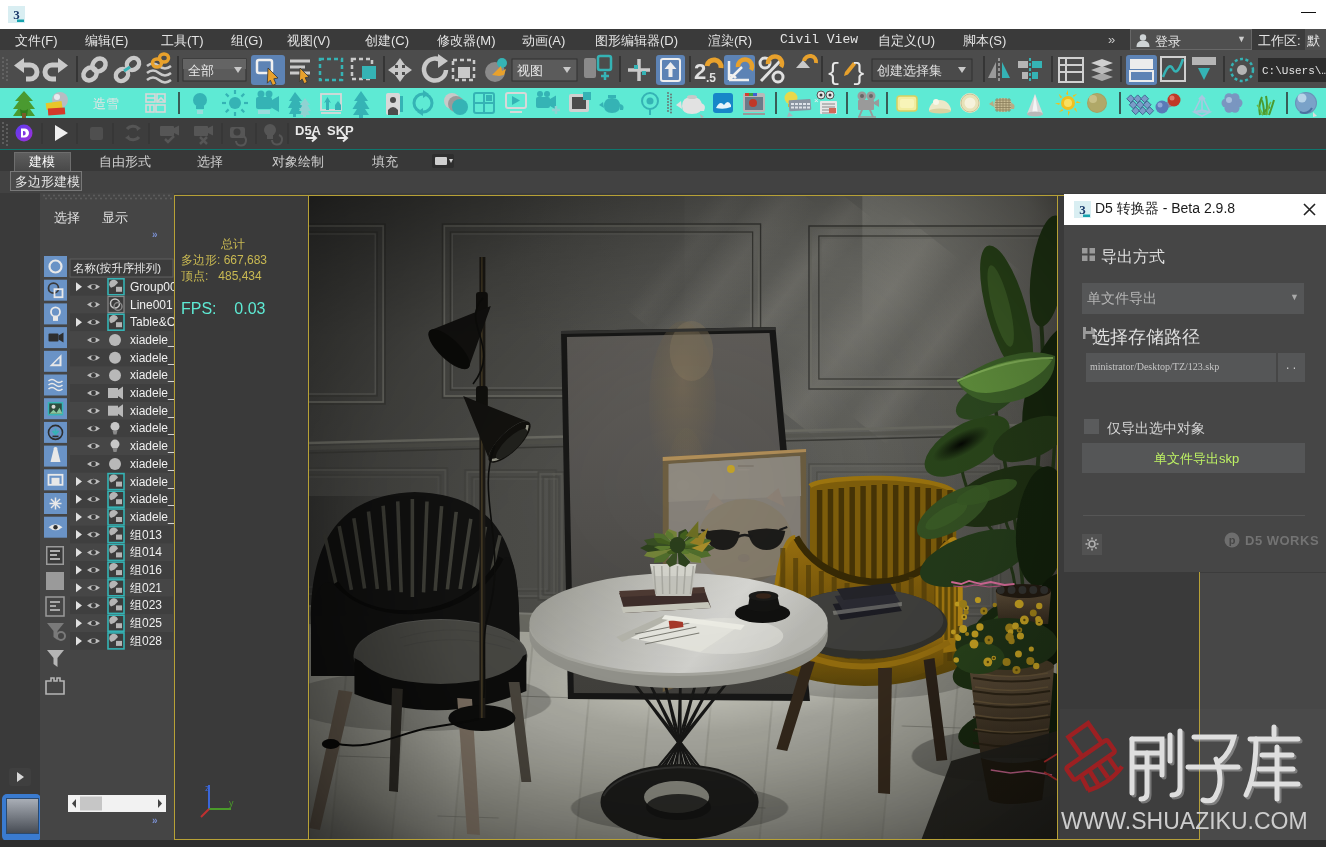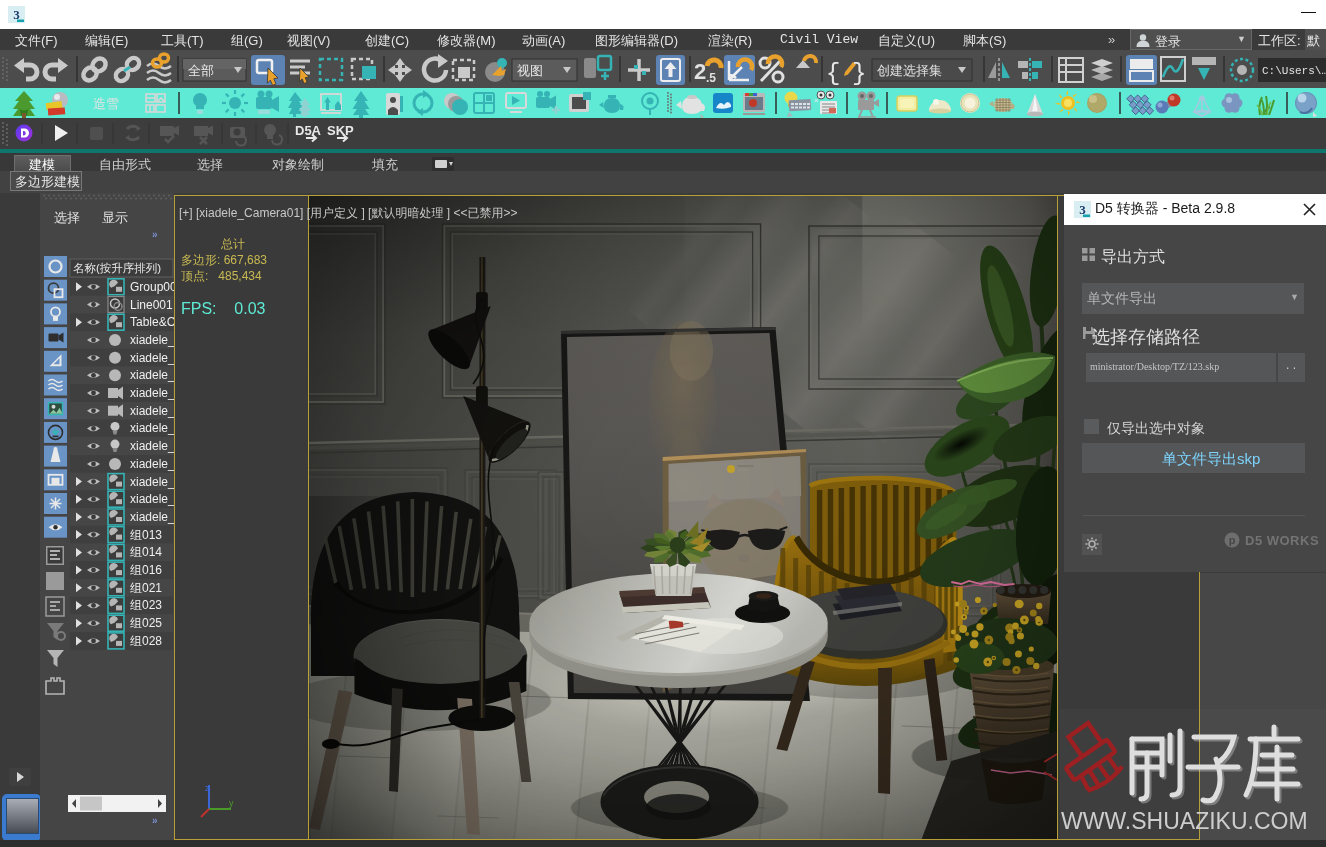--- a/index.html
+++ b/index.html
@@ -3,21 +3,21 @@
 html,body{margin:0;padding:0}
 #app{position:relative;width:1326px;height:847px;background:#3c3c3c;overflow:hidden;font-family:"Liberation Sans",sans-serif}
 .abs{position:absolute}
 .t{position:absolute;white-space:nowrap}
 #titlebar{left:0;top:0;width:1326px;height:29px;background:#fff}
 #menubar{left:0;top:29px;width:1291px;height:21px;background:#3a3a3a}
 .mi{position:absolute;top:3px;color:#e4e4e4;font-size:13px;white-space:nowrap}
 #tb1{left:0;top:50px;width:1326px;height:38px;background:#4c4c4c}
 #tb2{left:0;top:88px;width:1326px;height:30px;background:#5eead4}
 #tb3{left:0;top:118px;width:1326px;height:31px;background:#3d3d3d}
-#ribbon{left:0;top:149px;width:1326px;height:22px;background:#383838;border-top:4px solid #0f766e}
+#ribbon{left:0;top:149px;width:1326px;height:22px;background:#383838;border-top:1px solid #0f766e}
 #subtab{left:0;top:171px;width:1326px;height:22px;background:#424242}
 .rtab{position:absolute;top:3px;color:#cfcfcf;font-size:13px}
 #leftstrip{left:0;top:193px;width:40px;height:654px;background:#3a3a3a}
 #explorer{left:40px;top:193px;width:134px;height:654px;background:#454545}
 #vp{left:174px;top:195px;width:1024px;height:643px;background:#3a3a3a;border:1px solid #b7a136}
 #rightarea{left:1200px;top:573px;width:126px;height:274px;background:#474747}
 #botstrip{left:0;top:840px;width:1326px;height:7px;background:#2d2d2d}
 #d5{left:1064px;top:194px;width:262px;height:378px;background:#464646}
 #d5title{left:0;top:0;width:262px;height:31px;background:#fff}
 .d5box{position:absolute;background:#555657;color:#b5b5b5}
@@ -1280,21 +1280,20 @@
             <path d="M652 390 l12 1 l10 -2 l14 2 l12 -1" stroke="#c05888" stroke-width="1.2" fill="none"></path>
             <path d="M690 574 l20 3 l18 -2 l24 4" stroke="#e070a0" stroke-width="1.5" fill="none" opacity="0.9"></path>
             <path d="M744 566 l13 -8 M744 576 l13 8" stroke="#c03030" stroke-width="2" fill="none"></path>
             <rect x="0" y="0" width="757" height="643" fill="url(#vig)"></rect>
             <rect x="0" y="0" width="560" height="140" fill="url(#topdark)"></rect>
             <rect x="0" y="0" width="380" height="420" fill="url(#tlcorner)"></rect>
             <rect x="0" y="300" width="150" height="343" fill="url(#leftfloor)"></rect>
           </g>
         </svg>
   </div>
-  <div class="t" style="left:4px;top:9px;font-size:12px;color:#c8c8c8">[+] [xiadele_Camera01] [用户定义 ] [默认明暗处理 ] &lt;&lt;已禁用&gt;&gt;</div>
   <div class="t" style="left:46px;top:40px;font-size:12px;color:#c9b952">总计</div>
   <div class="t" style="left:6px;top:56px;font-size:12px;color:#c9b952">多边形: 667,683</div>
   <div class="t" style="left:6px;top:72px;font-size:12px;color:#c9b952">顶点:&nbsp;&nbsp;&nbsp;485,434</div>
   <div class="t" style="left:6px;top:104px;font-size:16px;color:#5eead4">FPS:&nbsp;&nbsp;&nbsp;&nbsp;0.03</div>
   <svg class="abs" style="left:22px;top:585px" width="40" height="40" viewBox="0 0 40 40">
     <line x1="12" y1="28" x2="12" y2="4" stroke="#3a66d8" stroke-width="2"></line>
         <text x="8" y="10" fill="#3a66d8" font-size="9">z</text>
     <line x1="12" y1="28" x2="34" y2="28" stroke="#4a9a2a" stroke-width="2"></line>
         <text x="32" y="25" fill="#4a9a2a" font-size="9">y</text>
     <line x1="12" y1="28" x2="4" y2="36" stroke="#c03030" stroke-width="2"></line>
@@ -1335,21 +1334,21 @@
   <div class="t" style="left:28px;top:131px;font-size:18px;color:#dedede">选择存储路径</div>
   <div class="d5box" style="left:22px;top:159px;width:190px;height:29px">
     <div class="t" style="left:4px;top:8px;font-size:10px;color:#c6c6c6;font-family:Liberation Serif, serif">ministrator/Desktop/TZ/123.skp</div>
   </div>
   <div class="d5box" style="left:214px;top:159px;width:27px;height:29px">
         <div class="t" style="left:8px;top:5px;font-size:12px;color:#ccc">. .</div>
       </div>
   <div class="abs" style="left:20px;top:225px;width:15px;height:15px;background:#5a5b5c"></div>
   <div class="t" style="left:43px;top:226px;font-size:14px;color:#d6d6d6">仅导出选中对象</div>
   <div class="d5box" style="left:18px;top:249px;width:223px;height:30px">
-        <div class="t" style="left:80px;top:7px;font-size:15px;color:#7dd3fc">单文件导出skp</div>
+        <div class="t" style="left:72px;top:7px;font-size:13px;color:#bef264">单文件导出skp</div>
       </div>
   <div class="abs" style="left:19px;top:321px;width:222px;height:1px;background:#565656"></div>
   <div class="abs" style="left:18px;top:340px;width:20px;height:21px;background:#525252">
     <svg class="abs" style="left:3px;top:3px" width="14" height="14" viewBox="0 0 14 14">
           <circle cx="7" cy="7" r="3" fill="none" stroke="#b0b0b0" stroke-width="1.6"></circle>
           <g stroke="#b0b0b0" stroke-width="1.6">
             <line x1="7" y1="0.5" x2="7" y2="2.5"></line>
             <line x1="7" y1="11.5" x2="7" y2="13.5"></line>
             <line x1="0.5" y1="7" x2="2.5" y2="7"></line>
             <line x1="11.5" y1="7" x2="13.5" y2="7"></line>

